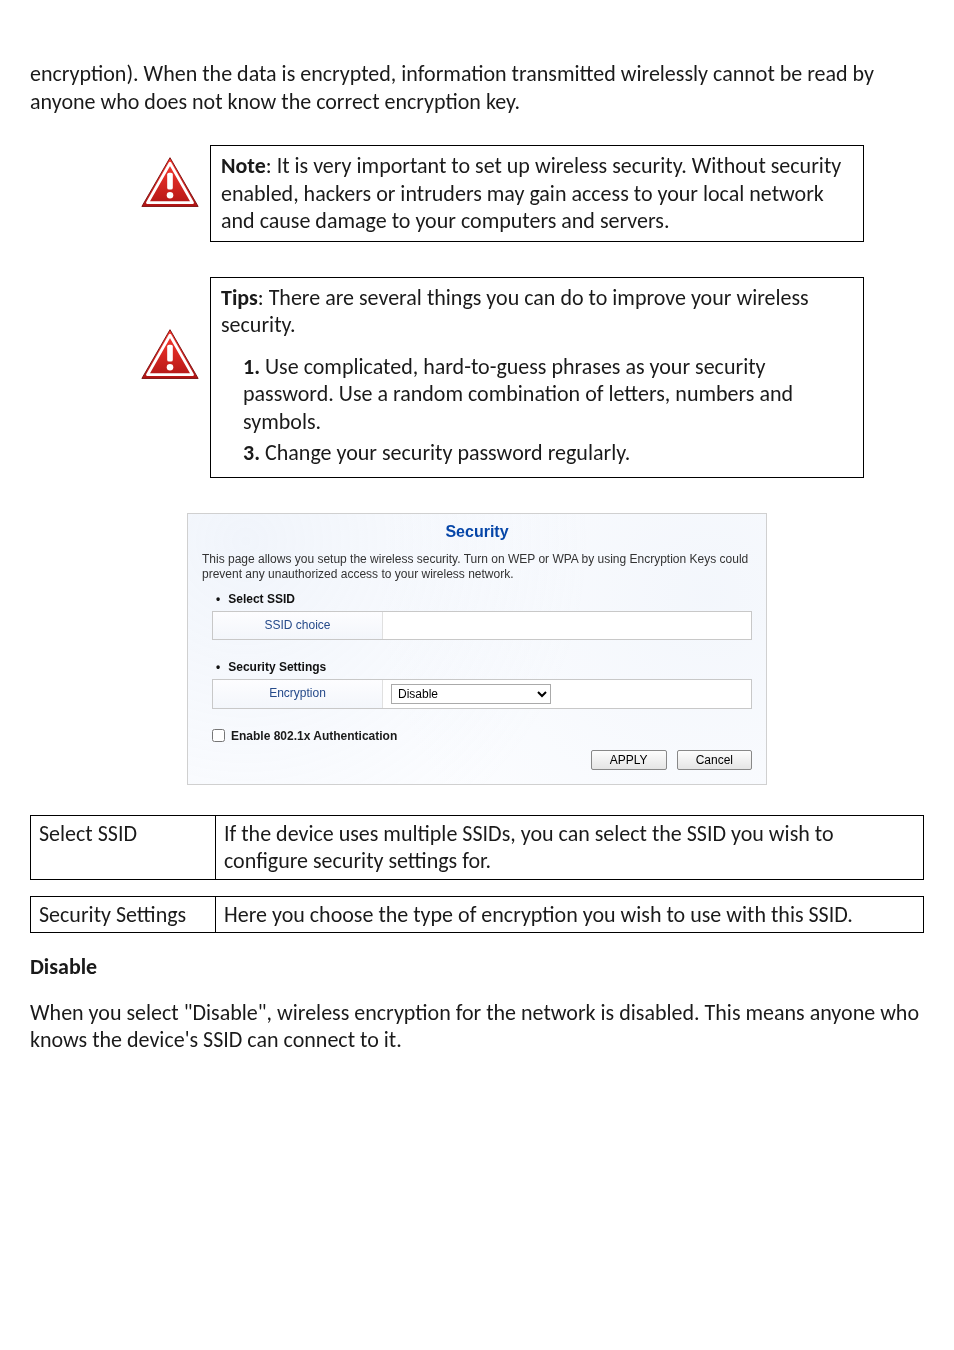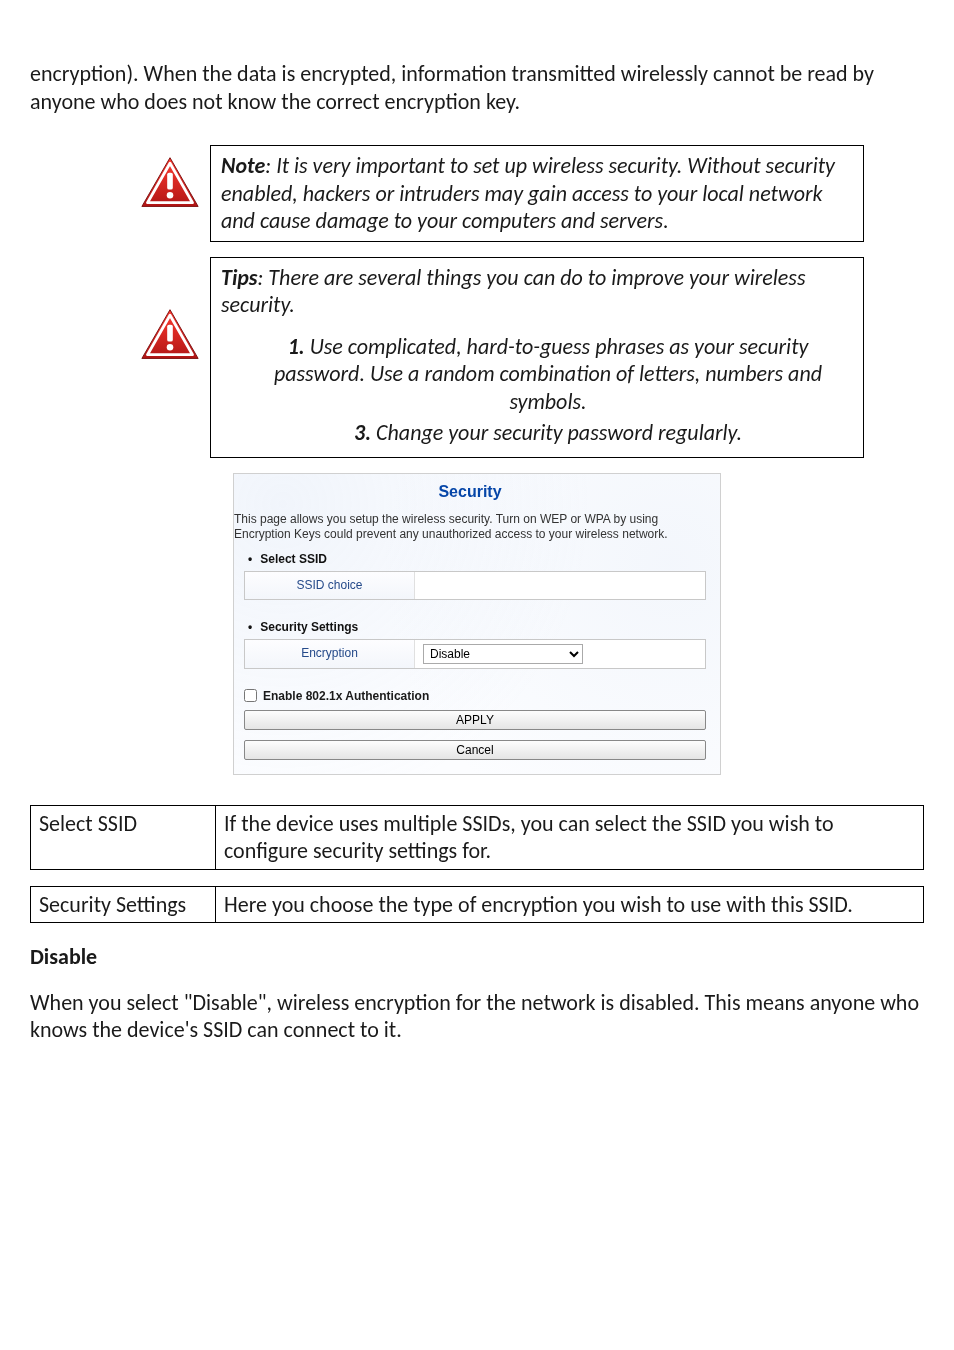--- a/index.html
+++ b/index.html
@@ -12,22 +12,21 @@
     color: #1a1a1a;
     padding: 60px 30px 30px 30px;
     line-height: 1.25;
   }
   .para { margin-bottom: 30px; }
   .callout-row {
     display: flex;
     align-items: flex-start;
     margin-left: 100px;
     margin-right: 60px;
-    margin-bottom: 15px;
-    font-style: italic;
+    margin-bottom: 35px;
   }
   .callout-row .iconcell {
     flex: 0 0 80px;
     display: flex;
     align-items: center;
     justify-content: center;
     padding-top: 10px;
   }
   .callout-row .boxcell {
     flex: 1;
@@ -43,27 +42,27 @@
 
   
   .warn-tri {
     width: 60px; height: 56px;
     position: relative;
   }
   .warn-tri svg { width: 60px; height: 56px; }
 
   
   .panel {
-    width: 488px;
+    width: 580px;
     margin: 10px auto 30px auto;
     border: 1px solid #d0d0d0;
     background: #fcfdff;
     font-family: Arial, sans-serif;
     font-size: 12px;
-    padding: 8px 14px 14px 0;
+    padding: 8px 14px 14px 14px;
     position: relative;
     background-image:
       radial-gradient(circle at 10% 10%, rgba(180,200,230,0.15), transparent 60%),
       radial-gradient(circle at 90% 30%, rgba(180,200,230,0.12), transparent 60%);
   }
   .panel h2 {
     text-align: center;
     color: #0646a8;
     font-size: 16px;
     font-weight: bold;
@@ -118,21 +117,20 @@
     margin-left: 10px;
     margin-bottom: 6px;
     font-weight: bold;
   }
   .panel .authrow input[type="checkbox"] { margin-right: 6px; }
   .panel .btnrow {
     display: flex;
     justify-content: flex-end;
     gap: 10px;
     margin-left: 10px;
-    flex-direction: column;
   }
   .panel .btnrow button {
     font-family: Arial, sans-serif;
     font-size: 12px;
     padding: 2px 18px;
     border: 1px solid #888;
     background: linear-gradient(#fdfdfd,#e5e5e5);
     border-radius: 2px;
   }
 
@@ -185,21 +183,21 @@
       <svg viewBox="0 0 64 58">
         <polygon points="32,2 62,54 2,54" fill="url(#g1)" stroke="#7a0d0d" stroke-width="1"></polygon>
         <polygon points="32,8 56,50 8,50" fill="none" stroke="#ffffff" stroke-width="3" stroke-linejoin="round"></polygon>
         <rect x="29" y="18" width="6" height="18" rx="2" fill="#fff"></rect>
         <circle cx="32" cy="42" r="3.5" fill="#fff"></circle>
       </svg>
     </div>
   </div>
   <div class="boxcell">
     <span style="font-weight:bold">Tips</span><span>: There are several things you can do to improve your wireless security.</span>
-    <ol style="list-style:none; padding-left:0;text-align:center;">
+    <ol style="list-style:none; padding-left:0;">
       <li><span class="num">1. </span><span>Use complicated, hard-to-guess phrases as your security password. Use a random combination of letters, numbers and symbols.</span></li>
       <li><span class="num">3. </span><span>Change your security password regularly.</span></li>
     </ol>
   </div>
 </div>
 
 <div class="panel">
   <h2>Security</h2>
   <div class="desc">This page allows you setup the wireless security. Turn on WEP or WPA by using Encryption Keys could prevent any unauthorized access to your wireless network.</div>
 

